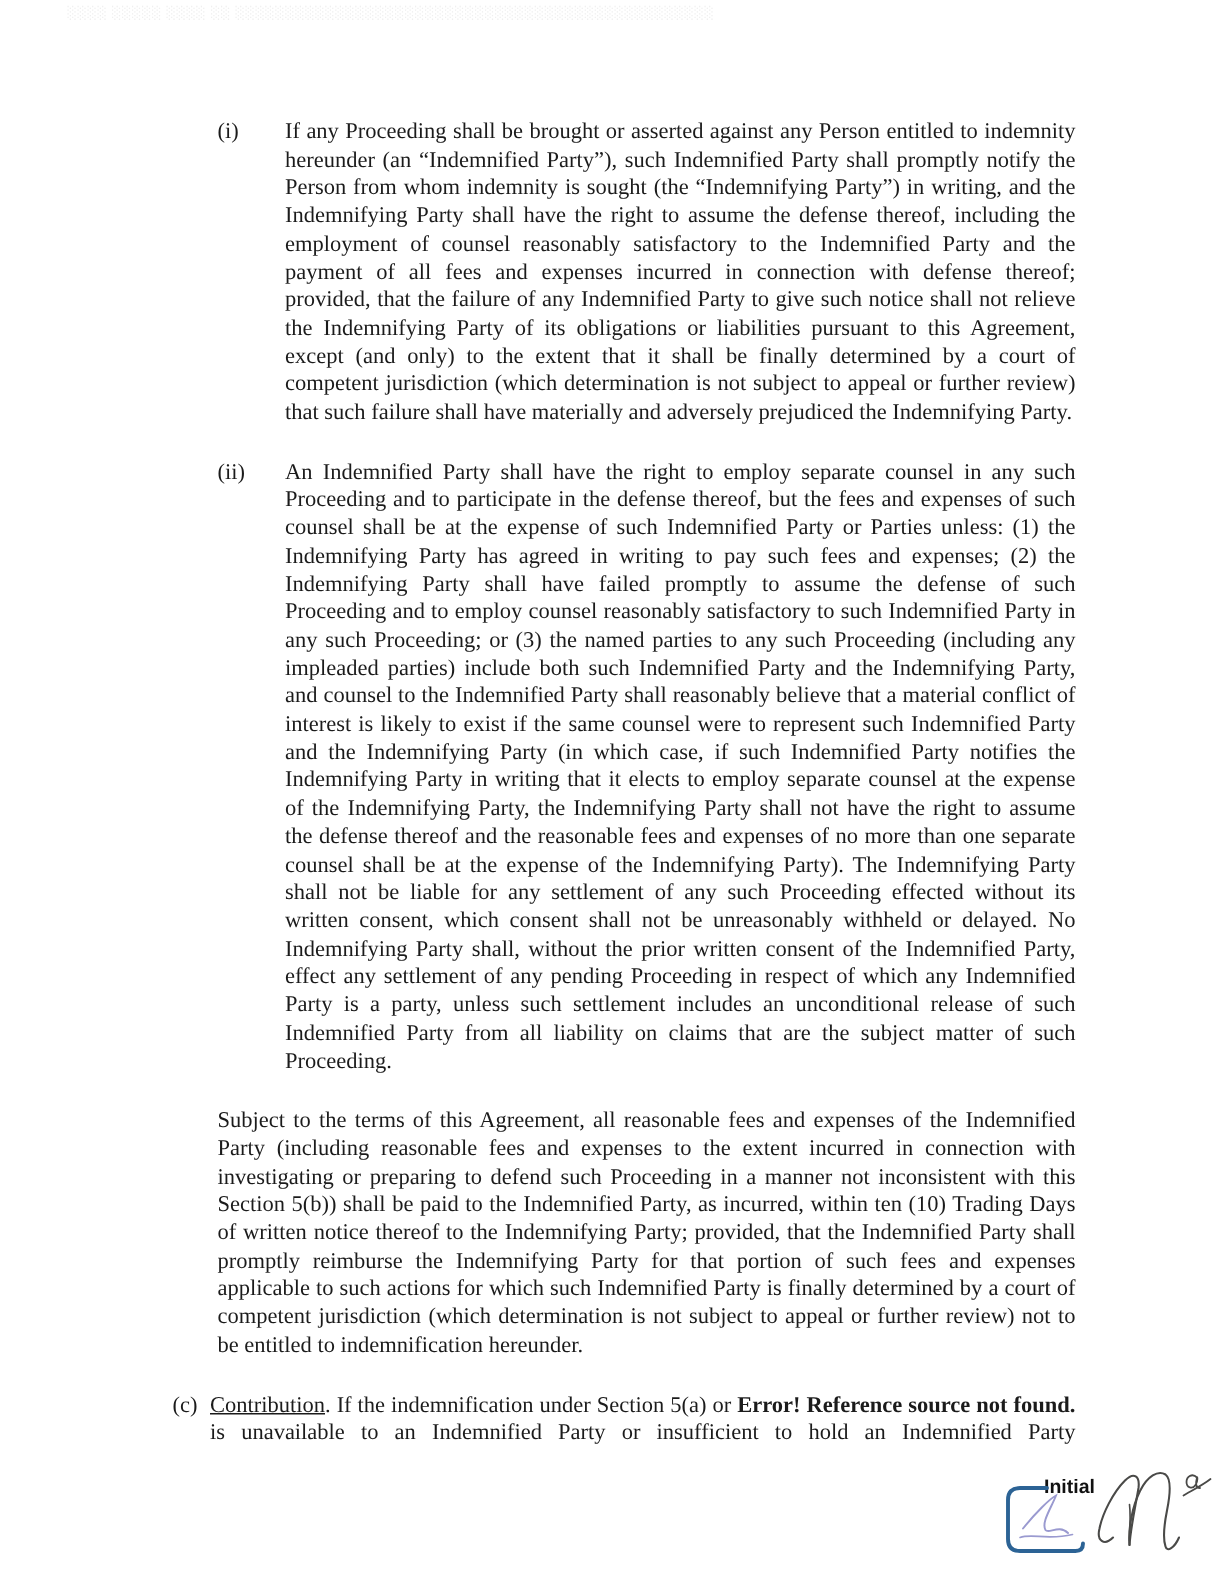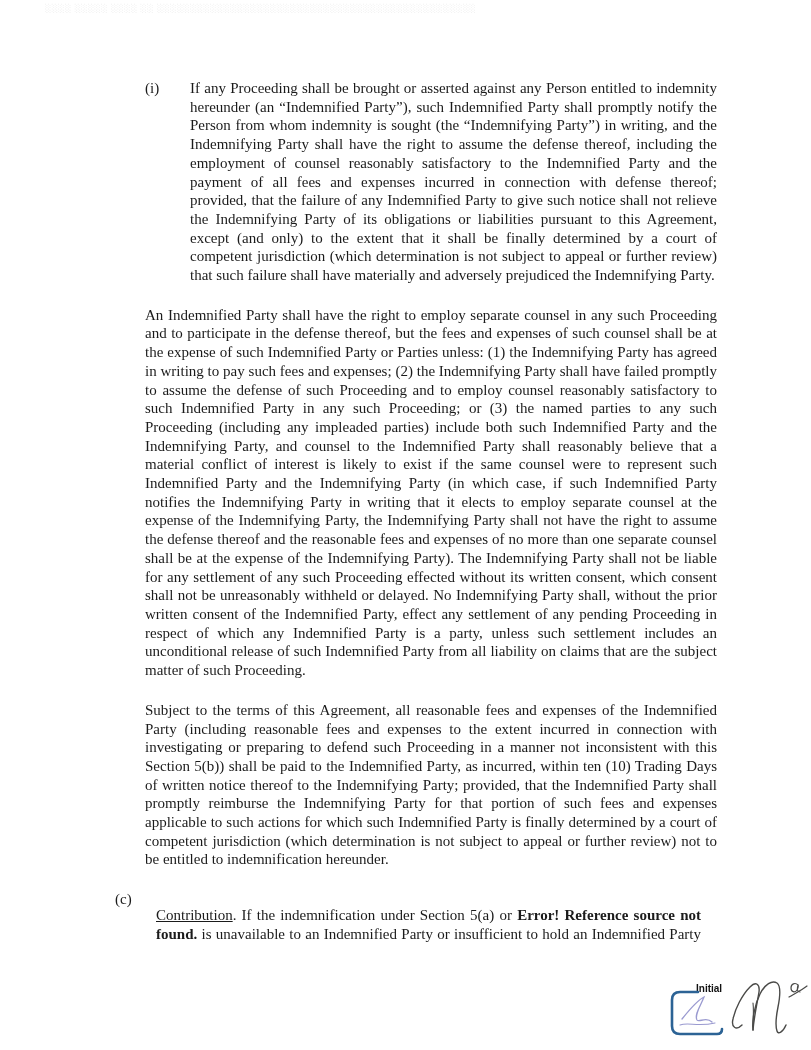--- a/index.html
+++ b/index.html
@@ -41,21 +41,21 @@
   .li-text {
     flex: 1;
     margin: 0;
     text-align: justify;
     font-family: Liberation Serif, serif;
   }
   .para-c { display: flex; }
   .c-label { flex: 0 0 25px; }
   .c-text {
     flex: 1;
-    margin: 16px;
+    margin: 0;
     text-align: justify;
     text-align-last: justify;
   }
   .c-text .u { text-decoration: underline; }
   .c-text .b { font-weight: bold; }
   .footer-error {
     position: absolute;
     left: 95px;
     top: 1015px;
     font-size: 11.5px;
@@ -68,21 +68,21 @@
     left: 668px;
     top: 983px;
     width: 62px;
     height: 60px;
   }
   .initial-label {
     position: absolute;
     left: 28px;
     top: 0;
     font-family: "Liberation Sans", sans-serif;
-    font-size: 10px;
+    font-size: 13px;
     font-weight: bold;
     color: #111111;
   }
   .initial-svg { position: absolute; left: 0; top: 6px; }
   .handwritten-sig {
     position: absolute;
     left: 726px;
     top: 973px;
   }
 </style>
@@ -94,20 +94,21 @@
   <div class="faint-stamp">░░░░  ░░░░░  ░░░░  ░░  ░░░░░░░░░░░░░░░░░░░░░░░░░░░░░░░░░░░░░░░░░░░░░░░░</div>
 
   <main class="doc-body">
 
     <div class="list-item">
       <span class="li-label">(i)</span>
       <p class="li-text">If any Proceeding shall be brought or asserted against any Person entitled to indemnity hereunder (an “Indemnified Party”), such Indemnified Party shall promptly notify the Person from whom indemnity is sought (the “Indemnifying Party”) in writing, and the Indemnifying Party shall have the right to assume the defense thereof, including the employment of counsel reasonably satisfactory to the Indemnified Party and the payment of all fees and expenses incurred in connection with defense thereof; provided, that the failure of any Indemnified Party to give such notice shall not relieve the Indemnifying Party of its obligations or liabilities pursuant to this Agreement, except (and only) to the extent that it shall be finally determined by a court of competent jurisdiction (which determination is not subject to appeal or further review) that such failure shall have materially and adversely prejudiced the Indemnifying Party.</p>
     </div>
 
     <div class="list-item">
+      <span class="li-label">(ii)</span>
       <p class="li-text">An Indemnified Party shall have the right to employ separate counsel in any such Proceeding and to participate in the defense thereof, but the fees and expenses of such counsel shall be at the expense of such Indemnified Party or Parties unless: (1) the Indemnifying Party has agreed in writing to pay such fees and expenses; (2) the Indemnifying Party shall have failed promptly to assume the defense of such Proceeding and to employ counsel reasonably satisfactory to such Indemnified Party in any such Proceeding; or (3) the named parties to any such Proceeding (including any impleaded parties) include both such Indemnified Party and the Indemnifying Party, and counsel to the Indemnified Party shall reasonably believe that a material conflict of interest is likely to exist if the same counsel were to represent such Indemnified Party and the Indemnifying Party (in which case, if such Indemnified Party notifies the Indemnifying Party in writing that it elects to employ separate counsel at the expense of the Indemnifying Party, the Indemnifying Party shall not have the right to assume the defense thereof and the reasonable fees and expenses of no more than one separate counsel shall be at the expense of the Indemnifying Party). The Indemnifying Party shall not be liable for any settlement of any such Proceeding effected without its written consent, which consent shall not be unreasonably withheld or delayed. No Indemnifying Party shall, without the prior written consent of the Indemnified Party, effect any settlement of any pending Proceeding in respect of which any Indemnified Party is a party, unless such settlement includes an unconditional release of such Indemnified Party from all liability on claims that are the subject matter of such Proceeding.</p>
     </div>
 
     <div class="list-item">
       <p class="li-text">Subject to the terms of this Agreement, all reasonable fees and expenses of the Indemnified Party (including reasonable fees and expenses to the extent incurred in connection with investigating or preparing to defend such Proceeding in a manner not inconsistent with this Section 5(b)) shall be paid to the Indemnified Party, as incurred, within ten (10) Trading Days of written notice thereof to the Indemnifying Party; provided, that the Indemnified Party shall promptly reimburse the Indemnifying Party for that portion of such fees and expenses applicable to such actions for which such Indemnified Party is finally determined by a court of competent jurisdiction (which determination is not subject to appeal or further review) not to be entitled to indemnification hereunder.</p>
     </div>
 
     <div class="para-c">
       <span class="c-label">(c)</span>
       <p class="c-text"><span class="u">Contribution</span><span>. If the indemnification under Section 5(a) or </span><span class="b">Error! Reference source not found.</span><span> is unavailable to an Indemnified Party or insufficient to hold an Indemnified Party</span></p>

